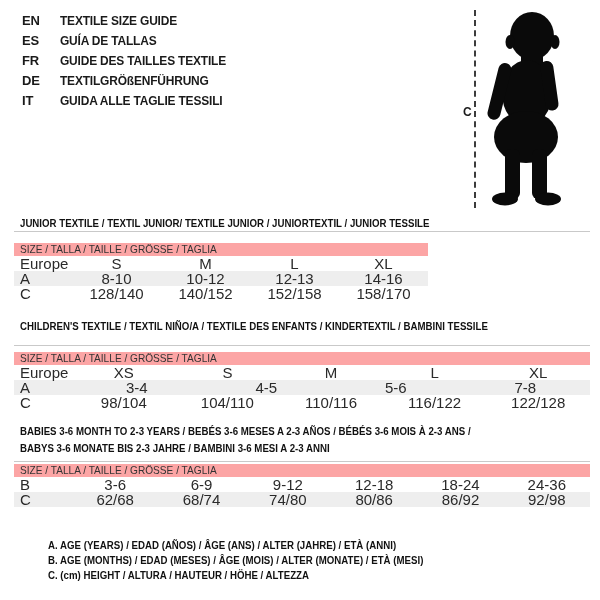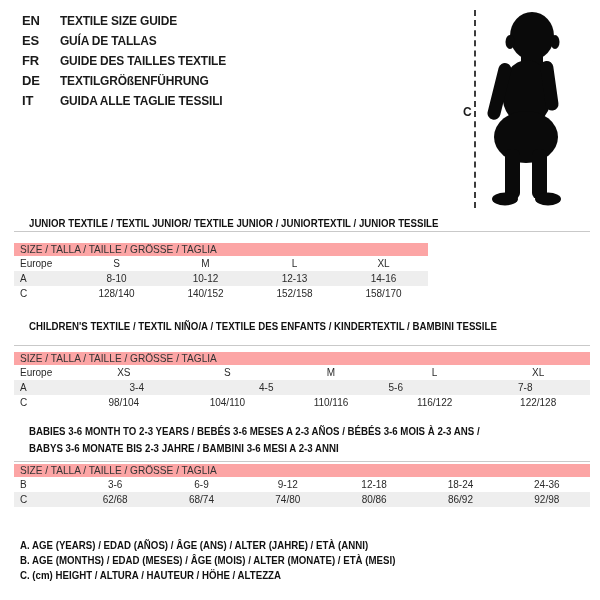--- a/index.html
+++ b/index.html
@@ -12,31 +12,31 @@
   .lang-row{display:flex;height:20px;line-height:20px;white-space:nowrap;}
   .lang-row .code{width:38px;flex:0 0 38px;}
   
   .sx92{display:inline-block;transform:scaleX(0.92);transform-origin:0 50%;}
   .sx88{display:inline-block;transform:scaleX(0.88);transform-origin:0 50%;}
   
   .dash-line{position:absolute;left:474px;top:10px;height:198px;width:0;border-left:2px dashed #3c3c3c;}
   .fig-label{position:absolute;left:463px;top:105px;font-weight:700;font-size:12px;}
   .baby{position:absolute;left:482px;top:11px;}
   
-  .sec-title{position:absolute;left:20px;font-weight:700;font-size:11px;line-height:13px;white-space:nowrap;color:#111;margin-left:9px;}
+  .sec-title{position:absolute;left:20px;font-weight:700;font-size:11px;line-height:13px;white-space:nowrap;color:#111;}
   .rule{position:absolute;left:14px;width:576px;height:1px;background:#c9c9c9;}
   .sizetable{position:absolute;left:14px;}
   .thead{height:13px;line-height:13px;background:#fca5a5;padding-left:6px;font-size:11px;color:#333;white-space:nowrap;}
-  .trow{display:flex;height:15px;line-height:15px;font-size:10px;color:#2a2a2a;white-space:nowrap;}
+  .trow{display:flex;height:15px;line-height:15px;font-size:15px;color:#2a2a2a;white-space:nowrap;}
   .trow .lbl{width:58px;flex:0 0 58px;padding-left:6px;box-sizing:border-box;}
   .trow .val{flex:1 1 0;text-align:center;}
   .trow.alt{background:#eeeeee;}
   
   .footnotes{position:absolute;left:20px;top:538px;font-weight:700;font-size:11px;color:#111;}
-  .fn{height:15px;line-height:15px;white-space:nowrap;}
+  .fn{height:15px;line-height:15px;white-space:nowrap;margin-left:28px;}
 </style>
 </head>
 <body>
 
 <div class="canvas">
 
   <div class="langs">
     <div class="lang-row">
       <span class="code">EN</span>
       <span class="sx92">TEXTILE SIZE GUIDE</span>

